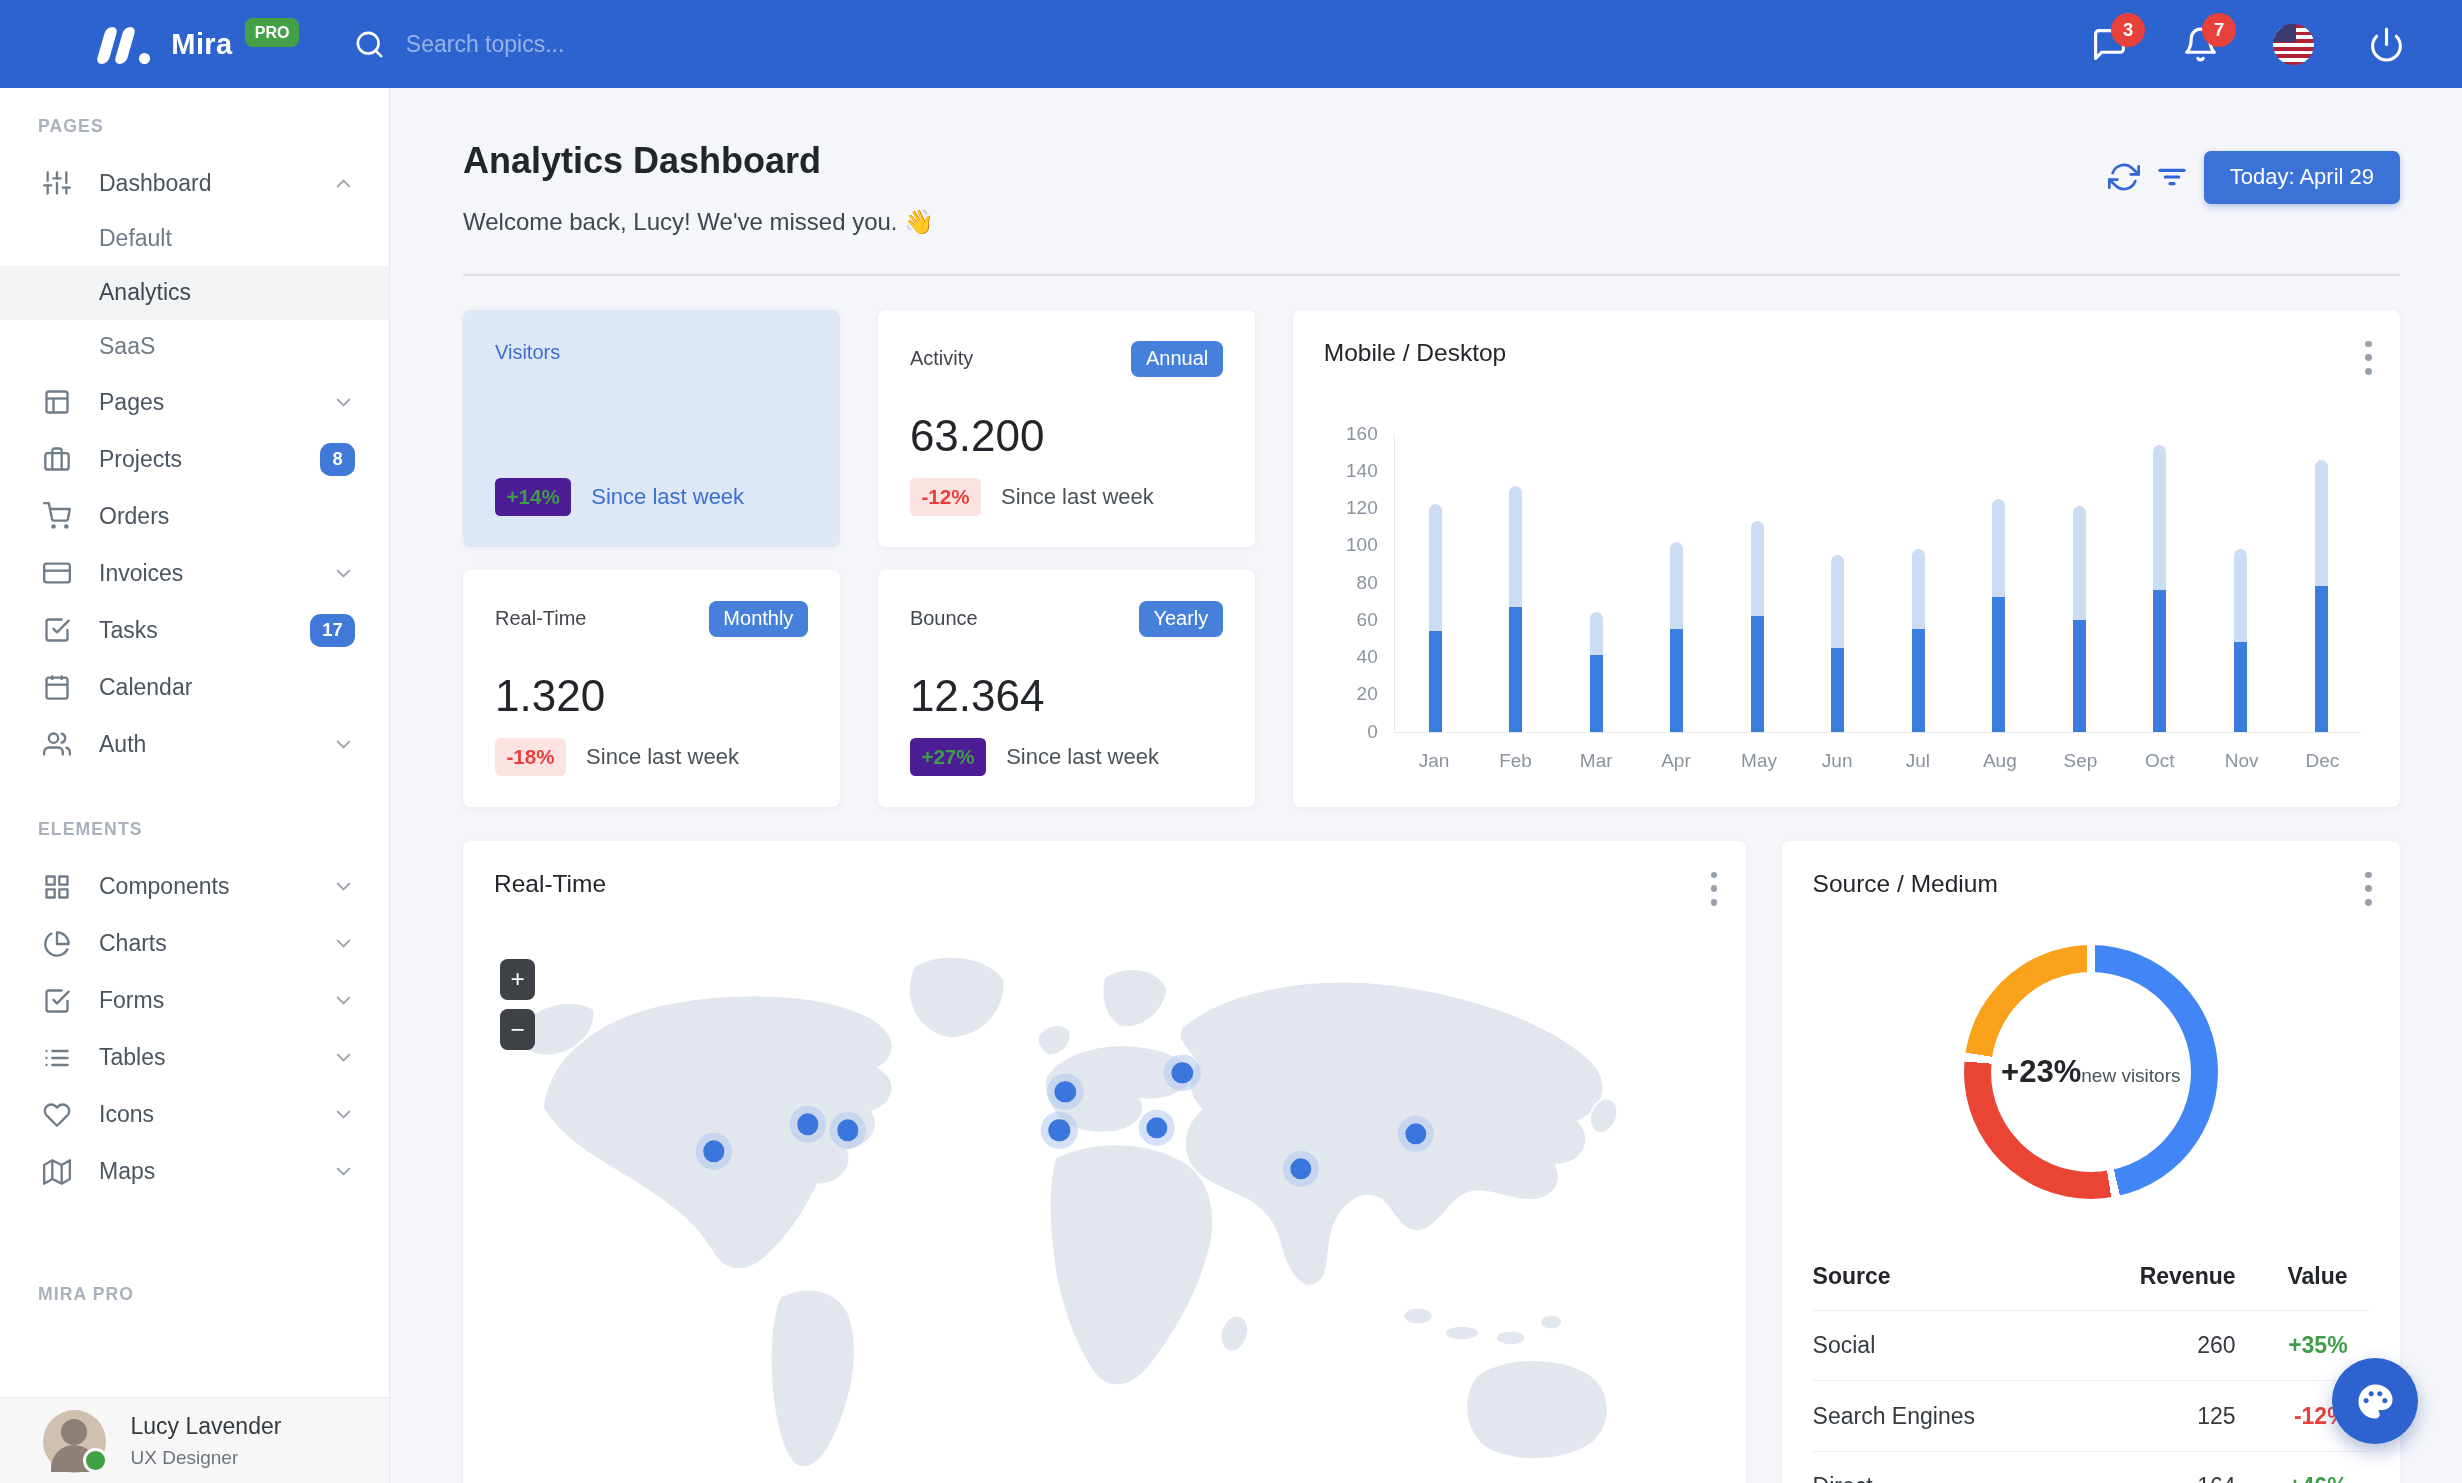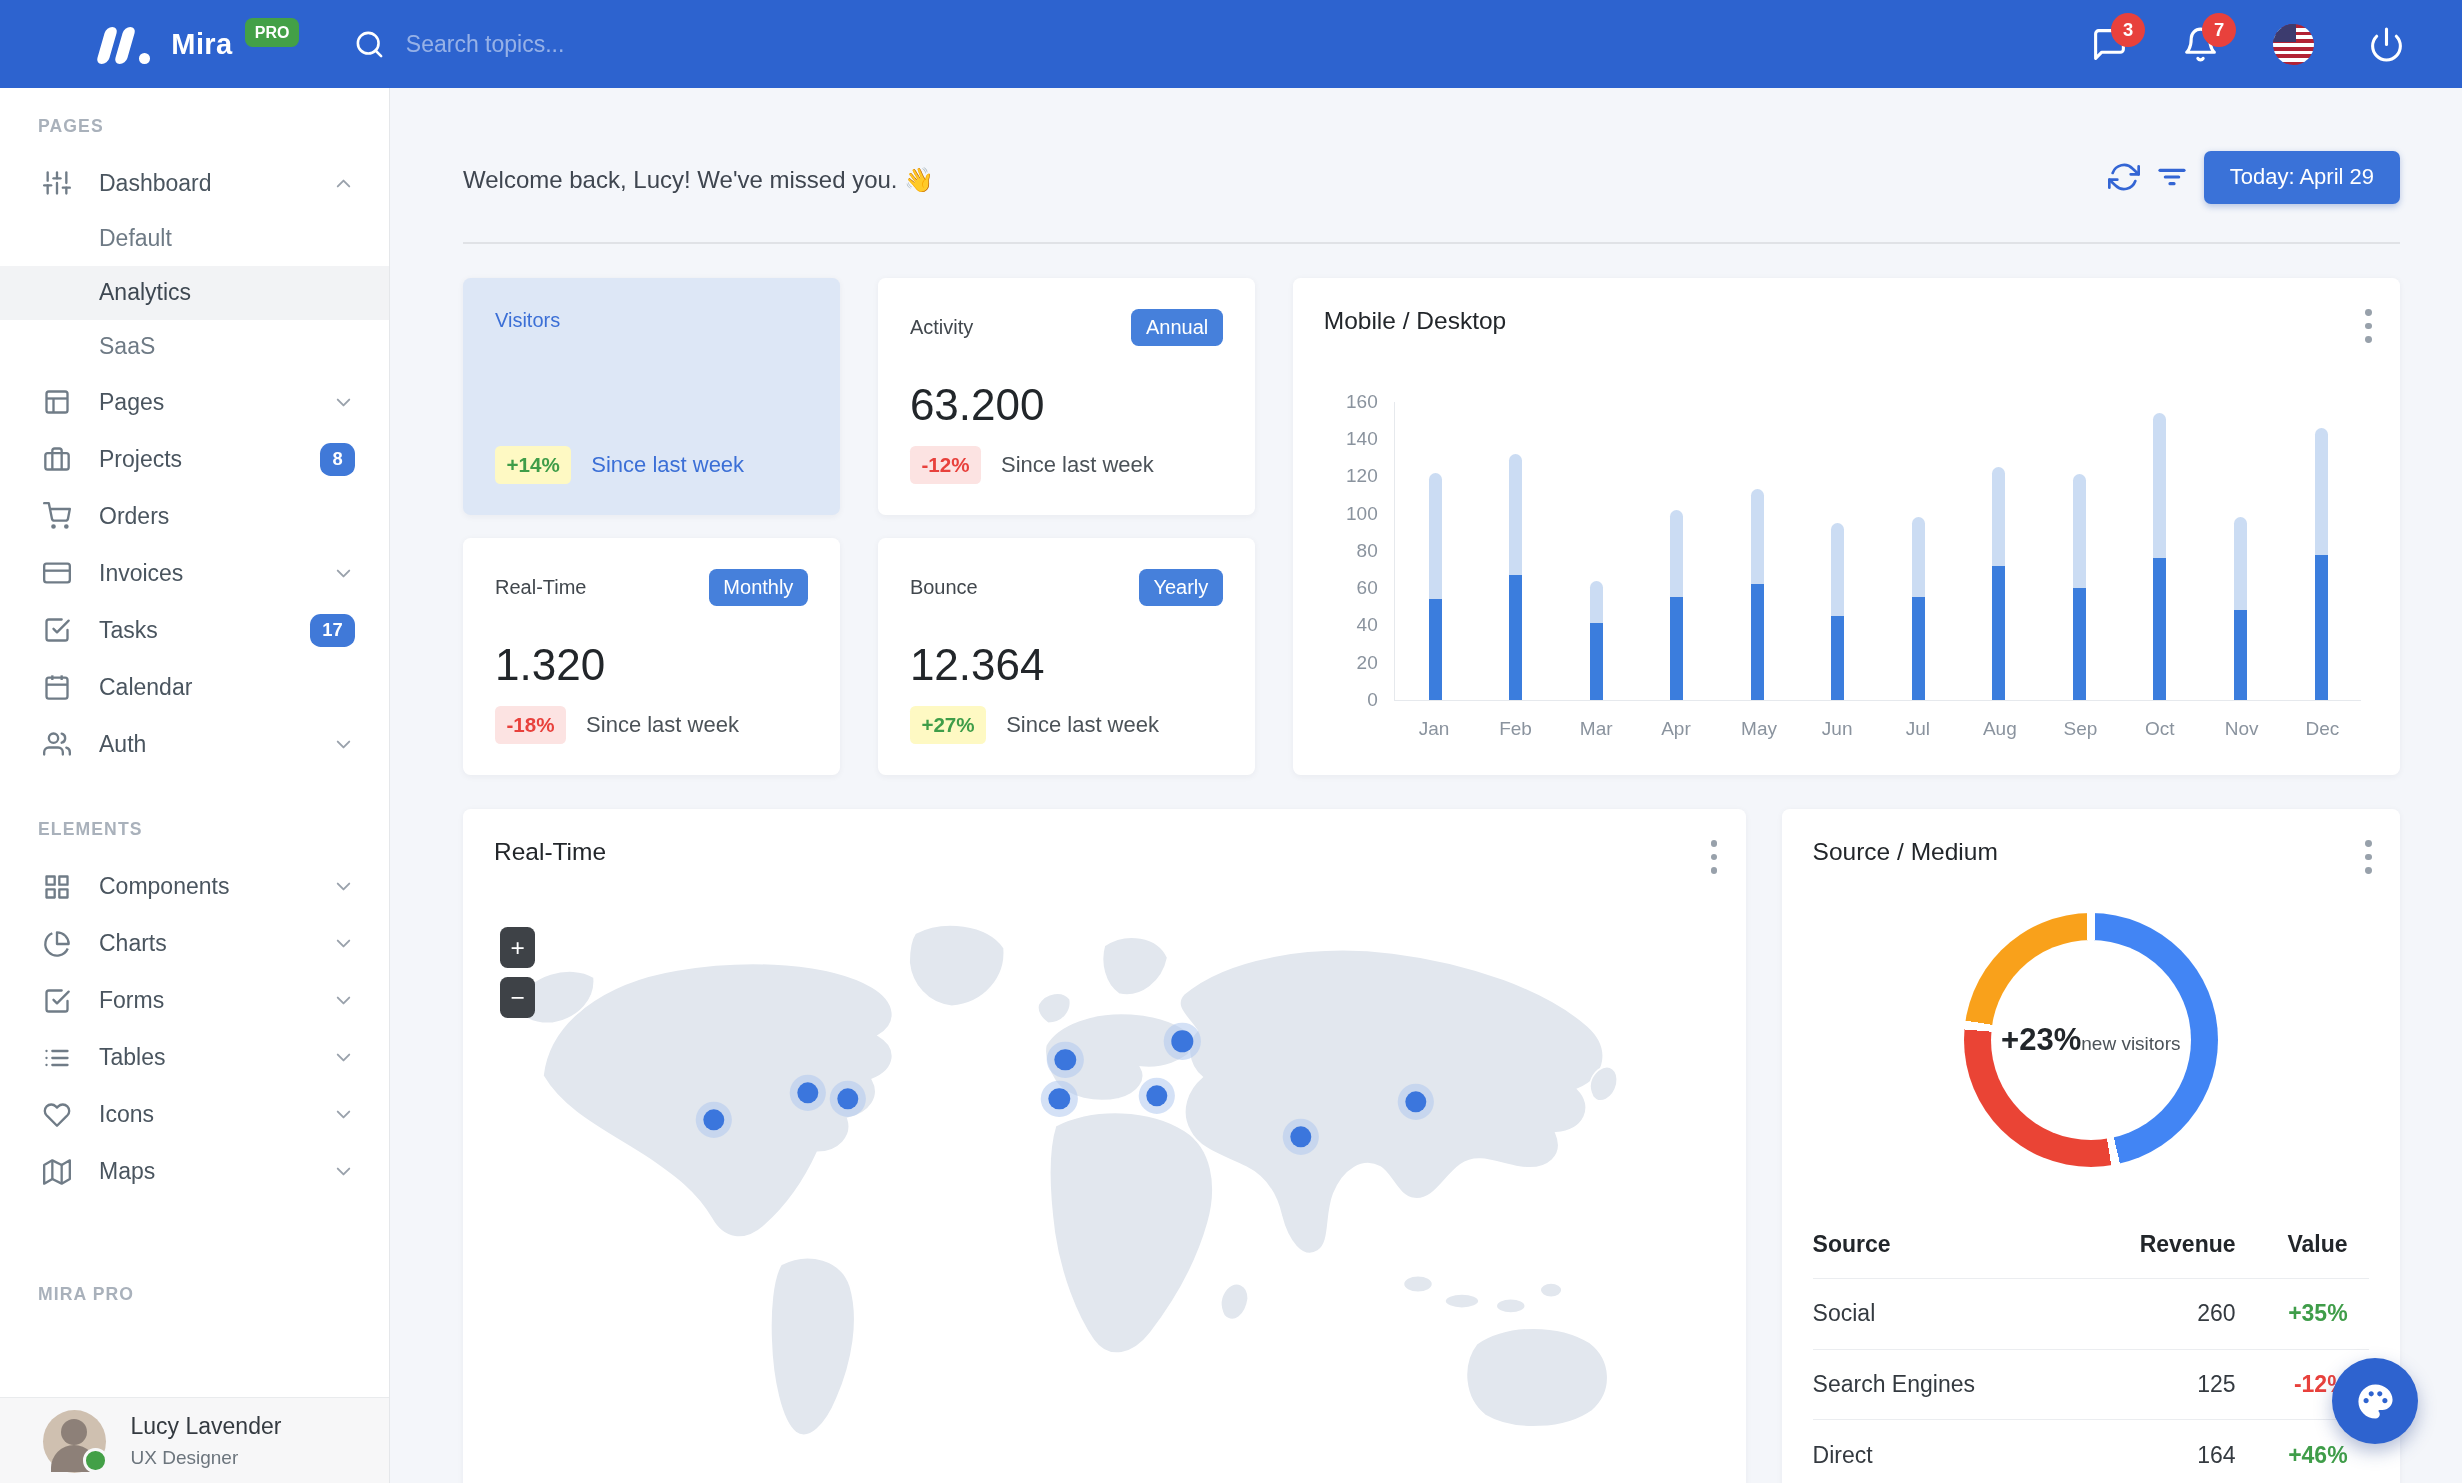--- a/index.html
+++ b/index.html
@@ -83,21 +83,21 @@
   .stat-head{display:flex;align-items:center;}
   .stat-title{font-size:20px;font-weight:500;color:#41474d;}
   .primary .stat-title{color:#3b6fd6;}
   .tag{margin-left:auto;background:#4680db;color:#fff;font-size:20px;padding:6.9px 14.5px;
        border-radius:7.6px;cursor:pointer;}
   .stat-value{font-size:44px;color:#22262a;margin-top:34px;}
   .primary .stat-value{color:#3a6fd8;}
   .stat-foot{margin-top:auto;display:flex;align-items:center;gap:20px;font-size:22px;color:#4b5258;}
   .primary .stat-note{color:#3b6fd6;}
   .chip{font-size:20.6px;font-weight:700;padding:6.9px 11.5px;border-radius:5.4px;}
-  .chip.up{color:#3f9d49;background:#fef9c3;}
+  .chip.up{color:#3f9d49;background:#4c1d95;}
   .chip.down{color:#e8413c;background:#fce3e2;}
 
   .panel{padding:29px 31px;box-sizing:border-box;position:relative;}
   .card-title{font-size:24.5px;font-weight:500;color:#22262a;}
   .kebab{position:absolute;top:31px;right:27.5px;width:7.6px;cursor:pointer;}
   .kebab i{display:block;width:6.9px;height:6.9px;border-radius:50%;background:#98a1ab;margin:0 0 6.9px;}
 
   
   .chart-card{height:497px;}
   .chart-wrap{position:relative;height:298px;margin:67px 7.6px 0 70px;
@@ -374,20 +374,21 @@
         <span>
           <div class="user-name">Lucy Lavender</div>
           <div class="user-role">UX Designer</div>
         </span>
       </div>
     </nav>
 
     <main class="main">
       <div class="page-head">
         <div>
+          <h1 class="page-title">Analytics Dashboard</h1>
           <div class="page-subtitle">Welcome back, Lucy! We've missed you. 👋</div>
         </div>
         <div class="head-actions">
           <span class="icon-btn">
             <svg viewBox="0 0 24 24" fill="none" stroke="currentColor" stroke-width="2" stroke-linecap="round" stroke-linejoin="round">
                 <polyline points="23 4 23 10 17 10"></polyline>
                 <polyline points="1 20 1 14 7 14"></polyline>
                 <path d="M3.51 9a9 9 0 0 1 14.85-3.36L23 10M1 14l4.64 4.36A9 9 0 0 0 20.49 15"></path>
               </svg>
           </span>

